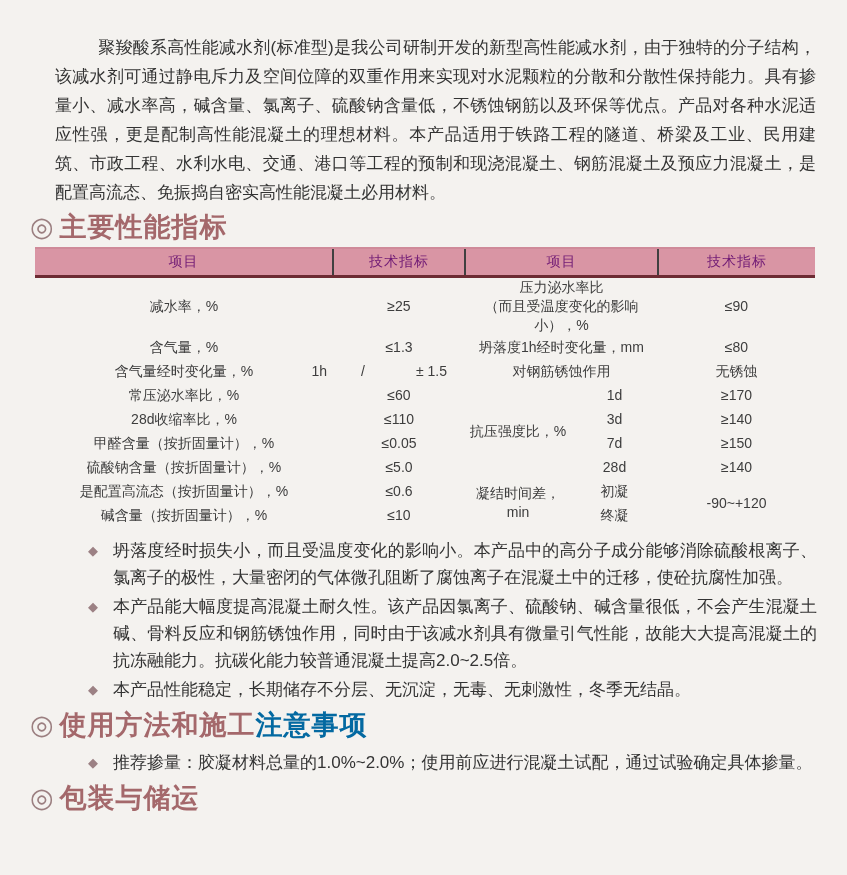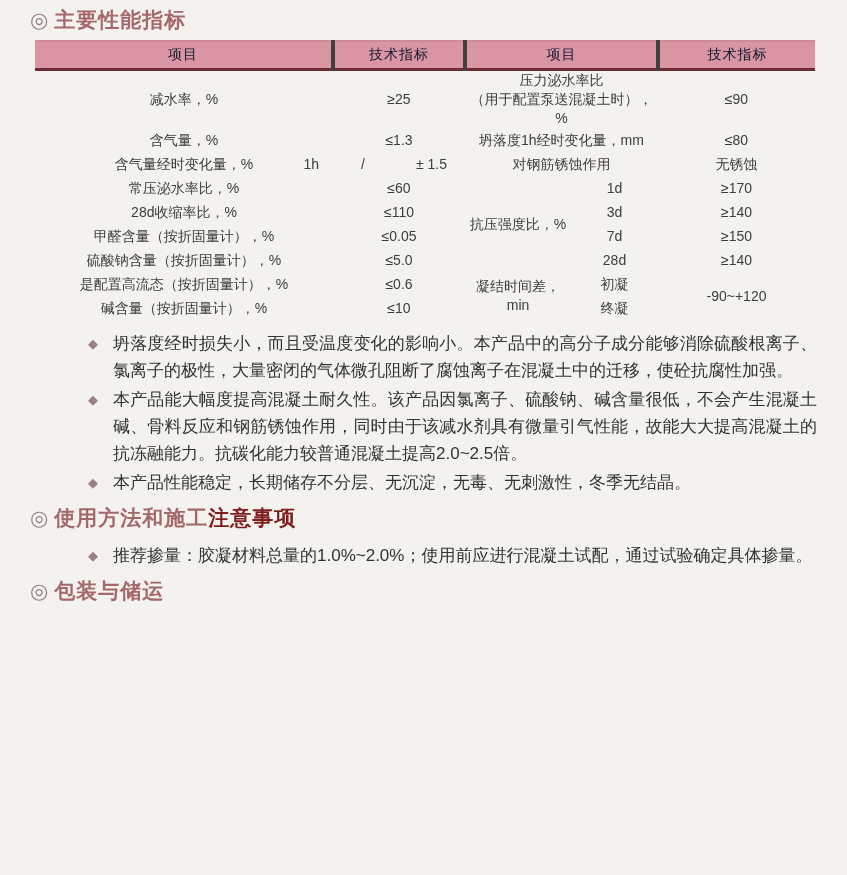--- a/index.html
+++ b/index.html
@@ -12,69 +12,70 @@
   
   .intro{
     margin:33px 31px 0 55px;
     font-size:17px;line-height:29px;
     text-align:justify;text-indent:2.55em;
     color:#333;font-weight:500;
   }
   
   .section-title{
     margin:6px 0 0 30px;
-    font-size:21px;line-height:28px;font-weight:bold;
+    font-size:27px;line-height:28px;font-weight:bold;
     color:#a4686b;letter-spacing:1px;
   }
   .section-title .sec-marker{font-weight:normal;margin-right:5px;color:#9b7f80;}
-  .section-title .faded{color:#7f1d1d;}
+  .section-title .faded{color:#0369a1;}
   .mt-advantages{margin-top:18px;}
   .mt-usage{margin-top:8px;}
   .mt-packaging{margin-top:8px;}
   
   table.perf{
     width:780px;margin:6px 0 0 35px;
     border-collapse:collapse;table-layout:fixed;
     font-size:14px;color:#3d3d3d;
   }
   table.perf thead th{
-    background:#d995a4;color:#0f172a;font-weight:normal;
+    background:#d995a4;color:#701a75;font-weight:normal;
     height:24px;font-size:14px;letter-spacing:1px;
     border-top:2px solid #cf8a99;
     border-bottom:3px solid #6d2b33;
   }
-  table.perf thead th + th{border-left:4px solid #404040;}
+  table.perf thead th + th{border-left:2px solid #404040;}
   table.perf td{
     text-align:center;vertical-align:middle;
     height:24px;padding:0 2px;line-height:19px;
   }
   table.perf tr.tall td{height:42px;}
   .two-line span{display:block;}
   .pos-rel{position:relative;}
-  .sub-right{position:absolute;right:14px;top:50%;transform:translateY(-50%);text-align:right;}
+  .sub-right{position:absolute;right:6px;top:50%;transform:translateY(-50%);text-align:right;}
   .split-cell{display:flex;justify-content:space-between;padding:0 16px 0 26px;}
   
   ul.bullets{
     list-style:none;margin:10px 30px 0 88px;padding:0;
     font-size:17px;line-height:27px;color:#333;font-weight:500;
   }
   ul.bullets li{display:flex;margin:0 0 2px 0;text-align:justify;}
   ul.bullets .marker{
     flex:none;width:25px;color:#9c8184;font-size:13px;
     line-height:27px;text-align:left;
   }
   ul.bullets .b-text{flex:1;}
   .usage-line{display:flex;align-items:flex-end;}
   .usage-line .part2{white-space:nowrap;}
 </style>
 </head>
 <body>
 
 <div>
 
+  <p class="intro">聚羧酸系高性能减水剂(标准型)是我公司研制开发的新型高性能减水剂，由于独特的分子结构，该减水剂可通过静电斥力及空间位障的双重作用来实现对水泥颗粒的分散和分散性保持能力。具有掺量小、减水率高，碱含量、氯离子、硫酸钠含量低，不锈蚀钢筋以及环保等优点。产品对各种水泥适应性强，更是配制高性能混凝土的理想材料。本产品适用于铁路工程的隧道、桥梁及工业、民用建筑、市政工程、水利水电、交通、港口等工程的预制和现浇混凝土、钢筋混凝土及预应力混凝土，是配置高流态、免振捣自密实高性能混凝土必用材料。</p>
 
   <h2 class="section-title"><span class="sec-marker">◎</span><span>主要性能指标</span></h2>
 
   <table class="perf">
     <colgroup>
       <col style="width:298px">
         <col style="width:132px">
         <col style="width:106px">
         <col style="width:87px">
         <col style="width:157px">
@@ -86,21 +87,21 @@
         <th colspan="2">项目</th>
         <th>技术指标</th>
       </tr>
     </thead>
     <tbody>
       <tr class="tall">
         <td>减水率，%</td>
         <td>≥25</td>
         <td colspan="2" class="two-line">
           <span>压力泌水率比</span>
-          <span>（用于配置泵送混凝土时），%</span>
+          <span>（而且受温度变化的影响小），%</span>
         </td>
         <td>≤90</td>
       </tr>
       <tr>
         <td>含气量，%</td>
         <td>≤1.3</td>
         <td colspan="2">坍落度1h经时变化量，mm</td>
         <td>≤80</td>
       </tr>
       <tr>

